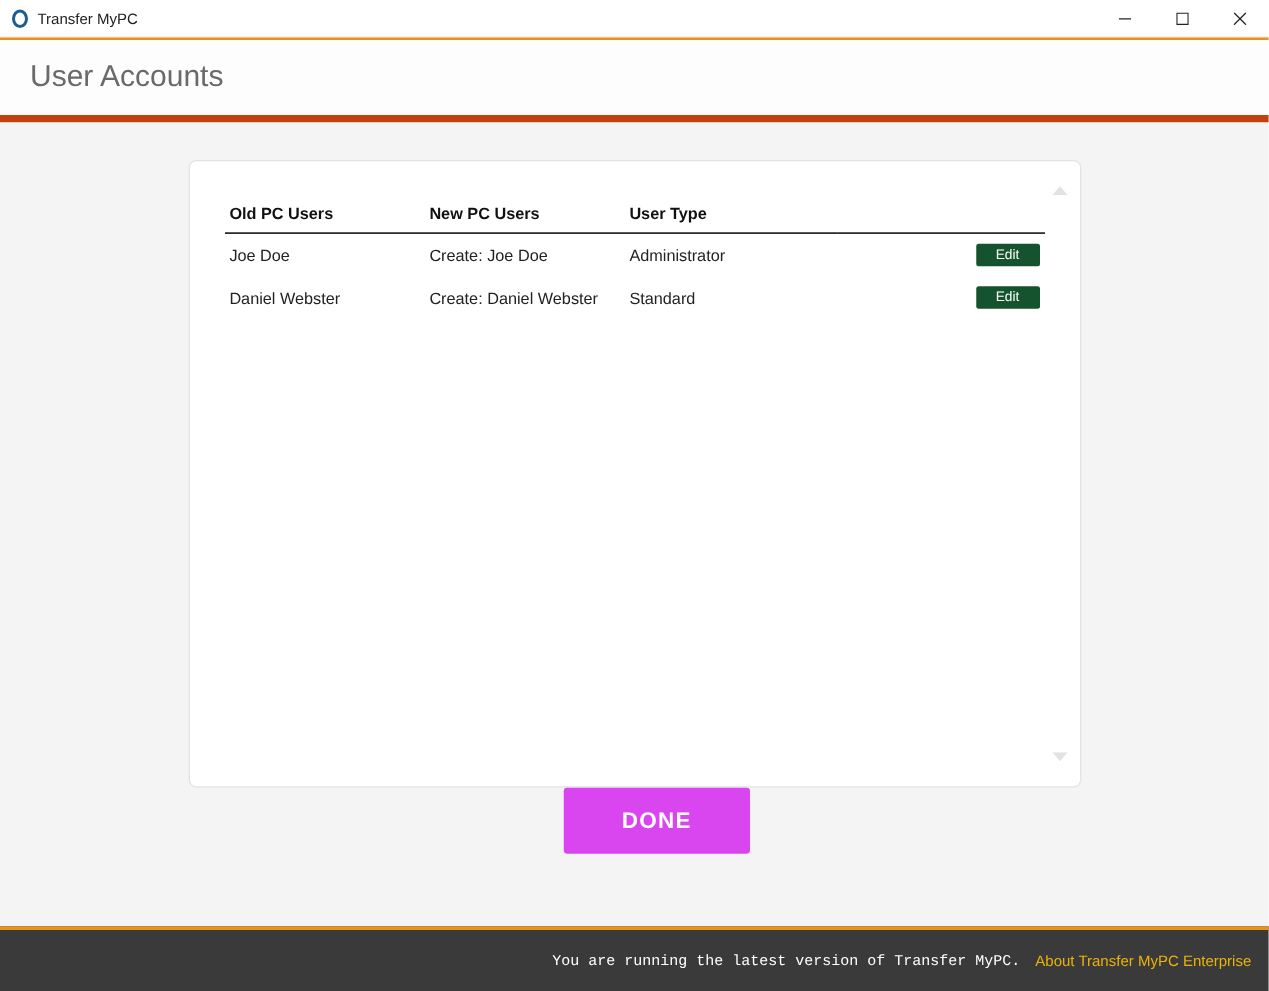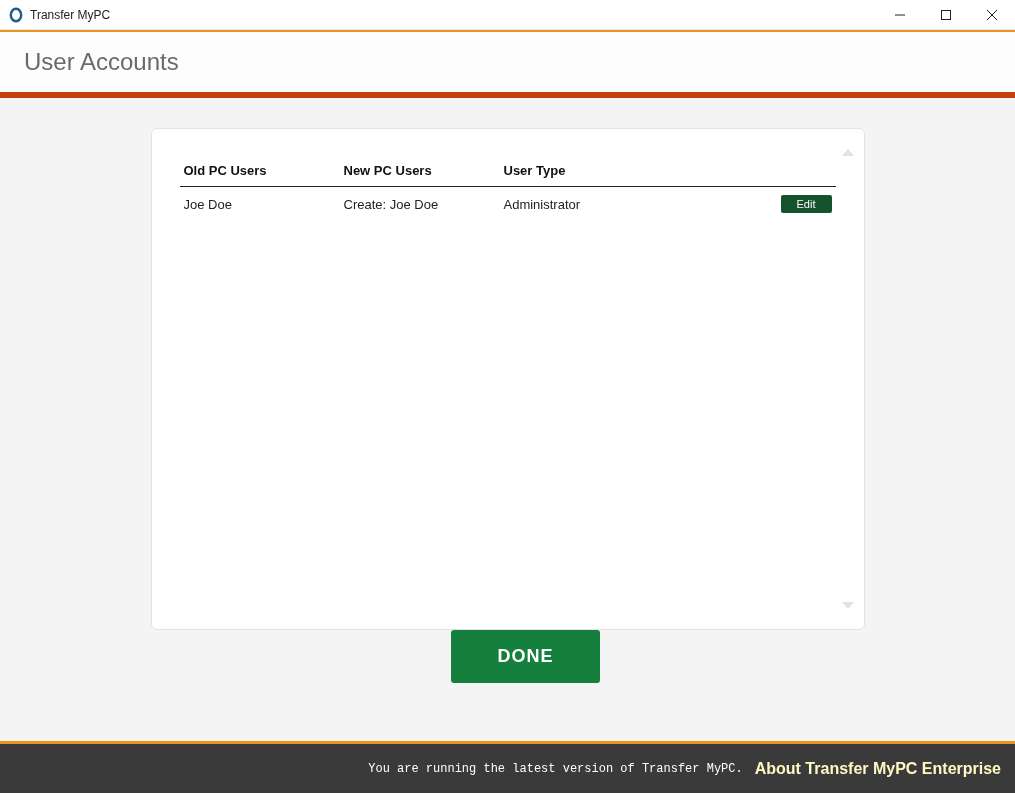--- a/index.html
+++ b/index.html
@@ -147,21 +147,21 @@
     background: #14532d;
     color: #fff;
     border: none;
     border-radius: 2px;
     font-size: 11px;
     padding: 3px 16px;
     cursor: pointer;
   }
 
   .done-btn {
-    background: #15803d;
+    background: #d946ef;
     color: #fff;
     border: none;
     border-radius: 3px;
     font-size: 18px;
     font-weight: 700;
     padding: 16px 46px;
     letter-spacing: 1px;
     cursor: pointer;
     margin-left: 36px;
   }
@@ -178,25 +178,24 @@
     justify-content: flex-end;
     padding: 0 14px;
     gap: 12px;
   }
   .footer-text {
     color: #fff;
     font-size: 12px;
     font-family: Liberation Mono, monospace;
   }
   .footer-link {
-    color: #fef9c3;
-    font-size: 16px;
+    color: #eab308;
+    font-size: 12px;
     text-decoration: none;
     cursor: pointer;
-    font-weight: bold;
   }
 </style>
 </head>
 <body>
 
 <div class="titlebar">
   <div class="titlebar-left">
     <span class="app-icon">
       <svg viewBox="0 0 16 16" width="16" height="16">
         <ellipse cx="8" cy="8" rx="5.2" ry="6.2" fill="none" stroke="#1d5d8f" stroke-width="2.4"></ellipse>
@@ -248,20 +247,26 @@
           <th></th>
         </tr>
       </thead>
       <tbody>
         <tr>
           <td>Joe Doe</td>
           <td>Create: Joe Doe</td>
           <td>Administrator</td>
           <td class="col-action"><button class="edit-btn">Edit</button></td>
         </tr>
+        <tr>
+          <td>Daniel Webster</td>
+          <td>Create: Daniel Webster</td>
+          <td>Standard</td>
+          <td class="col-action"><button class="edit-btn">Edit</button></td>
+        </tr>
       </tbody>
     </table>
     <div class="scroll-arrow scroll-down"></div>
   </div>
 
   <button class="done-btn">DONE</button>
 </div>
 
 <div class="footer">
   <span class="footer-text">You are running the latest version of Transfer MyPC.</span>

